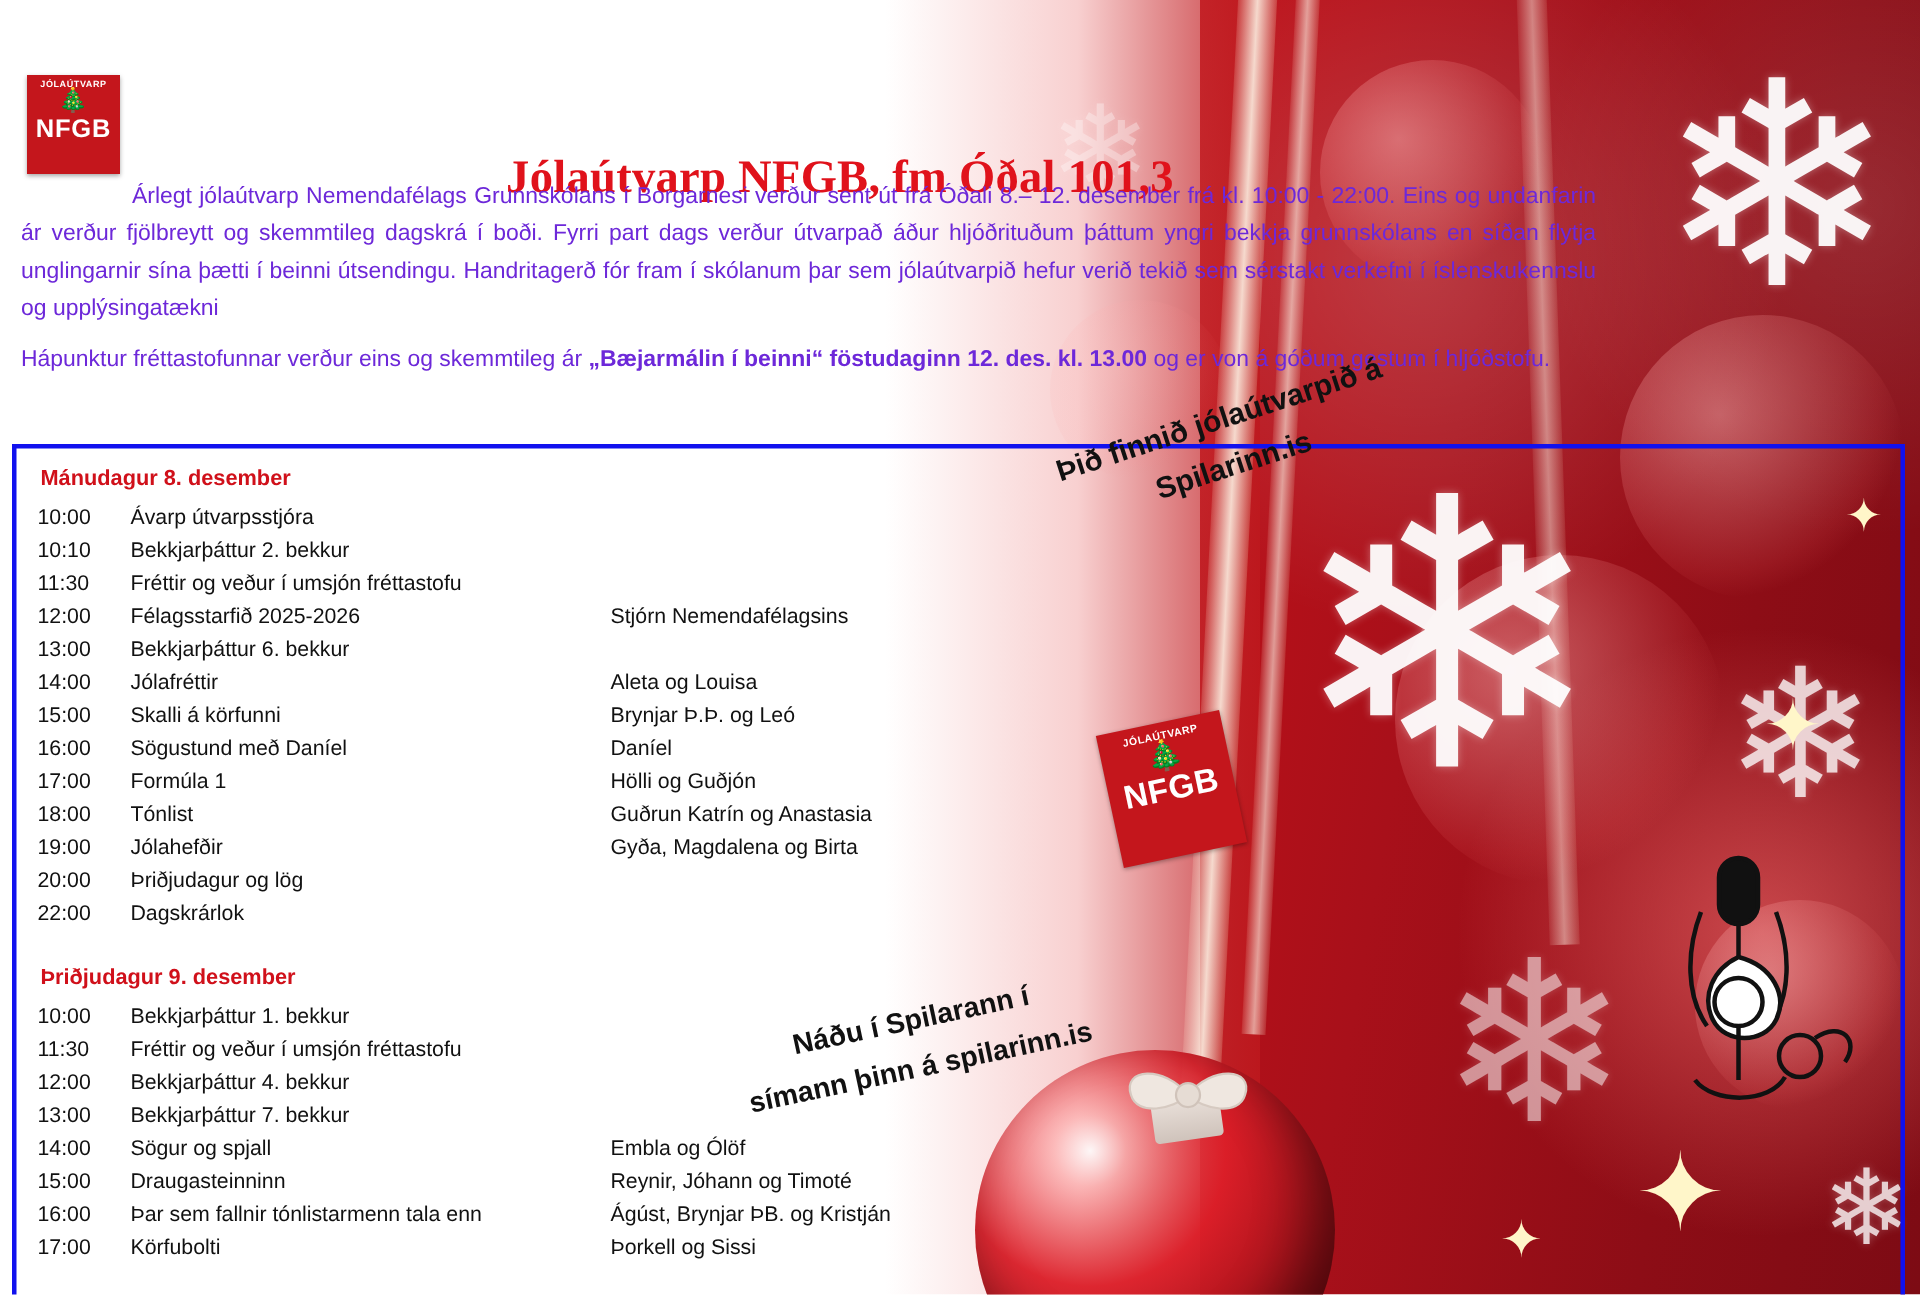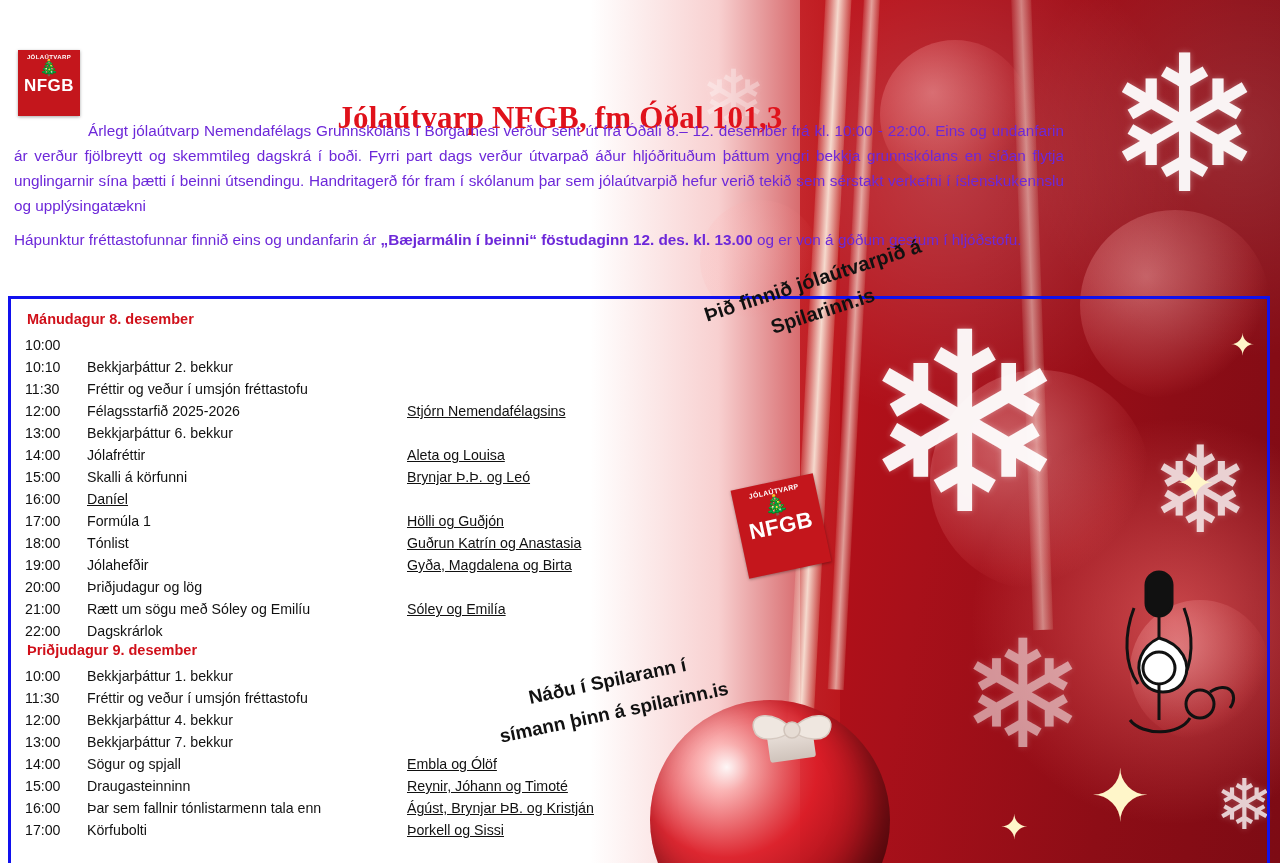--- a/index.html
+++ b/index.html
@@ -193,31 +193,31 @@
     left: 14px;
     top: 12px;
     width: 640px;
   }
   .day-heading {
     color: #d0101a;
     font-weight: bold;
     font-size: 14.5px;
     margin: 0 0 7px 2px;
   }
-  .day-heading.second { }
+  .day-heading.second { margin-top: 24px; }
   .row {
     display: flex;
     font-size: 14.2px;
     color: #111111;
     line-height: 22px;
     height: 22px;
   }
   .row .time { width: 62px; flex: 0 0 62px; }
   .row .prog { width: 320px; flex: 0 0 320px; }
-  .row .host { flex: 1 1 auto; text-decoration: underline; }
+  .row .host { flex: 1 1 auto; }
 
   
   .promo {
     position: absolute;
     color: #111111;
     font-weight: bold;
     font-size: 20px;
     line-height: 32px;
     white-space: nowrap;
   }
@@ -306,30 +306,31 @@
   <div class="logo header-logo">
     <div class="logo-top">JÓLAÚTVARP</div>
     <div class="logo-tree">🎄</div>
     <div class="logo-main">NFGB</div>
   </div>
 
   <div class="title">Jólaútvarp NFGB, fm Óðal 101,3</div>
 
   <div class="intro">
     <p class="indent">Árlegt jólaútvarp Nemendafélags Grunnskólans í Borgarnesi verður sent út frá Óðali 8.– 12. desember frá kl. 10:00 - 22:00. Eins og undanfarin ár verður fjölbreytt og skemmtileg dagskrá í boði. Fyrri part dags verður útvarpað áður hljóðrituðum þáttum yngri bekkja grunnskólans en síðan flytja unglingarnir sína þætti í beinni útsendingu. Handritagerð fór fram í skólanum þar sem jólaútvarpið hefur verið tekið sem sérstakt verkefni í íslenskukennslu og upplýsingatækni</p>
-    <p><span>Hápunktur fréttastofunnar finnið eins og undanfarin ár </span><b>„Bæjarmálin í beinni“ föstudaginn 12. des. kl. 13.00</b><span> og er von á góðum gestum í hljóðstofu.</span></p>
+    <p><span>Hápunktur fréttastofunnar verður eins og skemmtileg ár </span><b>„Bæjarmálin í beinni“ föstudaginn 12. des. kl. 13.00</b><span> og er von á góðum gestum í hljóðstofu.</span></p>
   </div>
 
   <div class="schedule-box">
     <div class="schedule-inner">
 
       <div class="day-heading">Mánudagur 8. desember</div>
 
       <div class="row">
           <span class="time">10:00</span>
+          <span class="prog">Ávarp útvarpsstjóra</span>
           <span class="host"></span>
         </div>
       <div class="row">
           <span class="time">10:10</span>
           <span class="prog">Bekkjarþáttur  2. bekkur</span>
           <span class="host"></span>
         </div>
       <div class="row">
           <span class="time">11:30</span>
           <span class="prog">Fréttir og veður í umsjón fréttastofu</span>
@@ -350,45 +351,41 @@
           <span class="prog">Jólafréttir</span>
           <span class="host">Aleta og Louisa</span>
         </div>
       <div class="row">
           <span class="time">15:00</span>
           <span class="prog">Skalli á körfunni</span>
           <span class="host">Brynjar Þ.Þ. og Leó</span>
         </div>
       <div class="row">
           <span class="time">16:00</span>
+          <span class="prog">Sögustund með Daníel</span>
           <span class="host">Daníel</span>
         </div>
       <div class="row">
           <span class="time">17:00</span>
           <span class="prog">Formúla 1</span>
           <span class="host">Hölli og Guðjón</span>
         </div>
       <div class="row">
           <span class="time">18:00</span>
           <span class="prog">Tónlist</span>
           <span class="host">Guðrun Katrín og Anastasia</span>
         </div>
       <div class="row">
           <span class="time">19:00</span>
           <span class="prog">Jólahefðir</span>
           <span class="host">Gyða, Magdalena og Birta</span>
         </div>
       <div class="row">
           <span class="time">20:00</span>
           <span class="prog">Þriðjudagur og lög</span>
-        </div>
-      <div class="row">
-          <span class="time">21:00</span>
-          <span class="prog">Rætt um sögu með Sóley og Emilíu</span>
-          <span class="host">Sóley og Emilía</span>
         </div>
       <div class="row">
           <span class="time">22:00</span>
           <span class="prog">Dagskrárlok</span>
           <span class="host"></span>
         </div>
 
       <div class="day-heading second">Þriðjudagur 9. desember</div>
 
       <div class="row">

